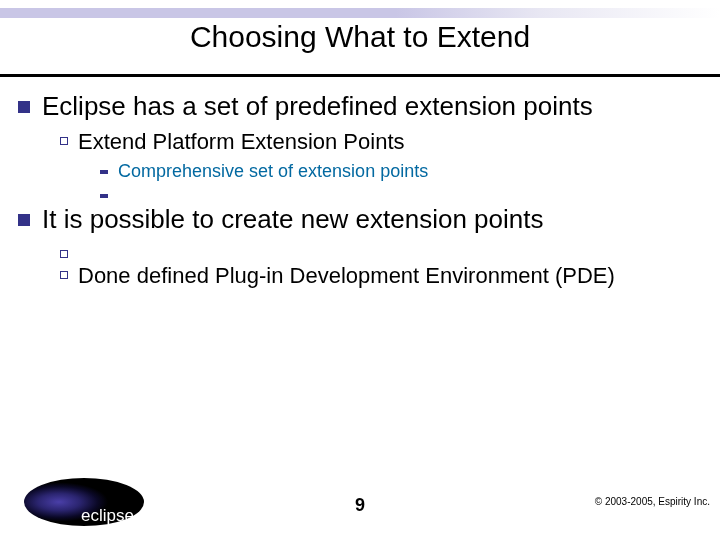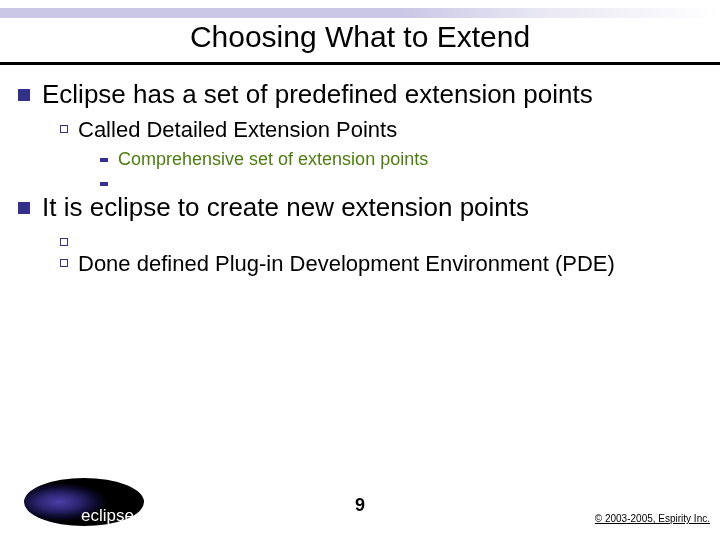--- a/index.html
+++ b/index.html
@@ -1,74 +1,74 @@
 <!DOCTYPE html>
 <html><head>
 <meta charset="utf-8">
 <style>
   * { margin: 0; padding: 0; box-sizing: border-box; }
   html, body { width: 720px; height: 540px; background: #fff; font-family: Verdana, Arial, sans-serif; }
   .slide { width: 720px; height: 540px; position: relative; }
   .title-bar { margin-top: 8px; }
   .title-gradient { height: 10px; background: linear-gradient(to right, #c9c6e6 0%, #c9c6e6 55%, #e8e7f3 75%, #ffffff 100%); }
-  .title-text { font-size: 30px; color: #000; text-align: center; margin-top: 2px; margin-bottom: 8px; font-family: Verdana, Arial, sans-serif; }
+  .title-text { font-size: 30px; color: #000; text-align: center; margin-top: 2px; margin-bottom: 20px; font-family: Verdana, Arial, sans-serif; }
   .title-rule { height: 3px; background: #000; margin: 0; }
   .content { padding: 14px 24px 0 18px; }
   .l1 { display: flex; align-items: flex-start; margin-bottom: 6px; }
   .l1 .bullet { width: 12px; height: 12px; background: #333288; margin-top: 10px; margin-right: 12px; flex-shrink: 0; }
   .l1 .text { font-size: 26px; color: #000; line-height: 1.2; }
   .l2wrap { padding-left: 42px; margin-bottom: 4px; }
   .l2 { display: flex; align-items: flex-start; margin-bottom: 4px; }
   .l2 .bullet { width: 8px; height: 8px; border: 1.5px solid #333288; margin-top: 9px; margin-right: 10px; flex-shrink: 0; }
   .l2 .text { font-size: 22px; color: #000; line-height: 1.25; }
   .l3wrap { padding-left: 40px; margin-bottom: 6px; }
   .l3 { display: flex; align-items: flex-start; margin-bottom: 2px; }
   .l3 .bullet { width: 8px; height: 4px; background: #333288; margin-top: 10px; margin-right: 10px; flex-shrink: 0; }
-  .l3 .text { font-size: 18px; color: #4d7c0f; line-height: 1.25; }
+  .l3 .text { font-size: 18px; color: #0369a1; line-height: 1.25; }
   .footer { position: absolute; bottom: 14px; left: 0; width: 100%; height: 60px; }
   .logo { position: absolute; left: 24px; bottom: 8px; width: 120px; height: 48px; background: radial-gradient(ellipse 70px 28px at 35px 24px, #4a3fa8 0%, #2b2570 30%, #0a0826 55%, #000 70%); border-radius: 60px / 24px; display: flex; align-items: flex-end; justify-content: flex-end; padding-right: 10px; }
   .logo-text { color: #fff; font-size: 17px; font-family: Arial, sans-serif; }
   .page-num { position: absolute; left: 50%; transform: translateX(-50%); bottom: 18px; font-size: 18px; font-weight: bold; color: #000; }
-  .copyright { position: absolute; right: 10px; bottom: 10px; font-size: 10px; color: #000; text-decoration: underline; }
+  .copyright { position: absolute; right: 10px; bottom: 27px; font-size: 10px; color: #000; }
 </style>
 </head>
 <body>
 
 <div class="slide">
   <div class="title-bar">
     <div class="title-gradient"></div>
     <div class="title-text">Choosing What to Extend</div>
     <div class="title-rule"></div>
   </div>
 
   <div class="content">
 
     <div class="l1">
       <div class="bullet"></div>
       <div class="text">Eclipse has a set of predefined extension points</div>
     </div>
     <div class="l2wrap">
       <div class="l2">
         <div class="bullet"></div>
-        <div class="text">Called Detailed Extension Points</div>
+        <div class="text">Extend Platform Extension Points</div>
       </div>
       <div class="l3wrap">
         <div class="l3">
           <div class="bullet"></div>
           <div class="text">Comprehensive set of extension points</div>
         </div>
         <div class="l3">
           <div class="bullet"></div>
         </div>
       </div>
     </div>
 
     <div class="l1">
       <div class="bullet"></div>
-      <div class="text">It is eclipse to create new extension points</div>
+      <div class="text">It is possible to create new extension points</div>
     </div>
     <div class="l2wrap">
       <div class="l2">
         <div class="bullet"></div>
       </div>
       <div class="l2">
         <div class="bullet"></div>
         <div class="text">Done defined Plug-in Development Environment (PDE)</div>
       </div>
     </div>

